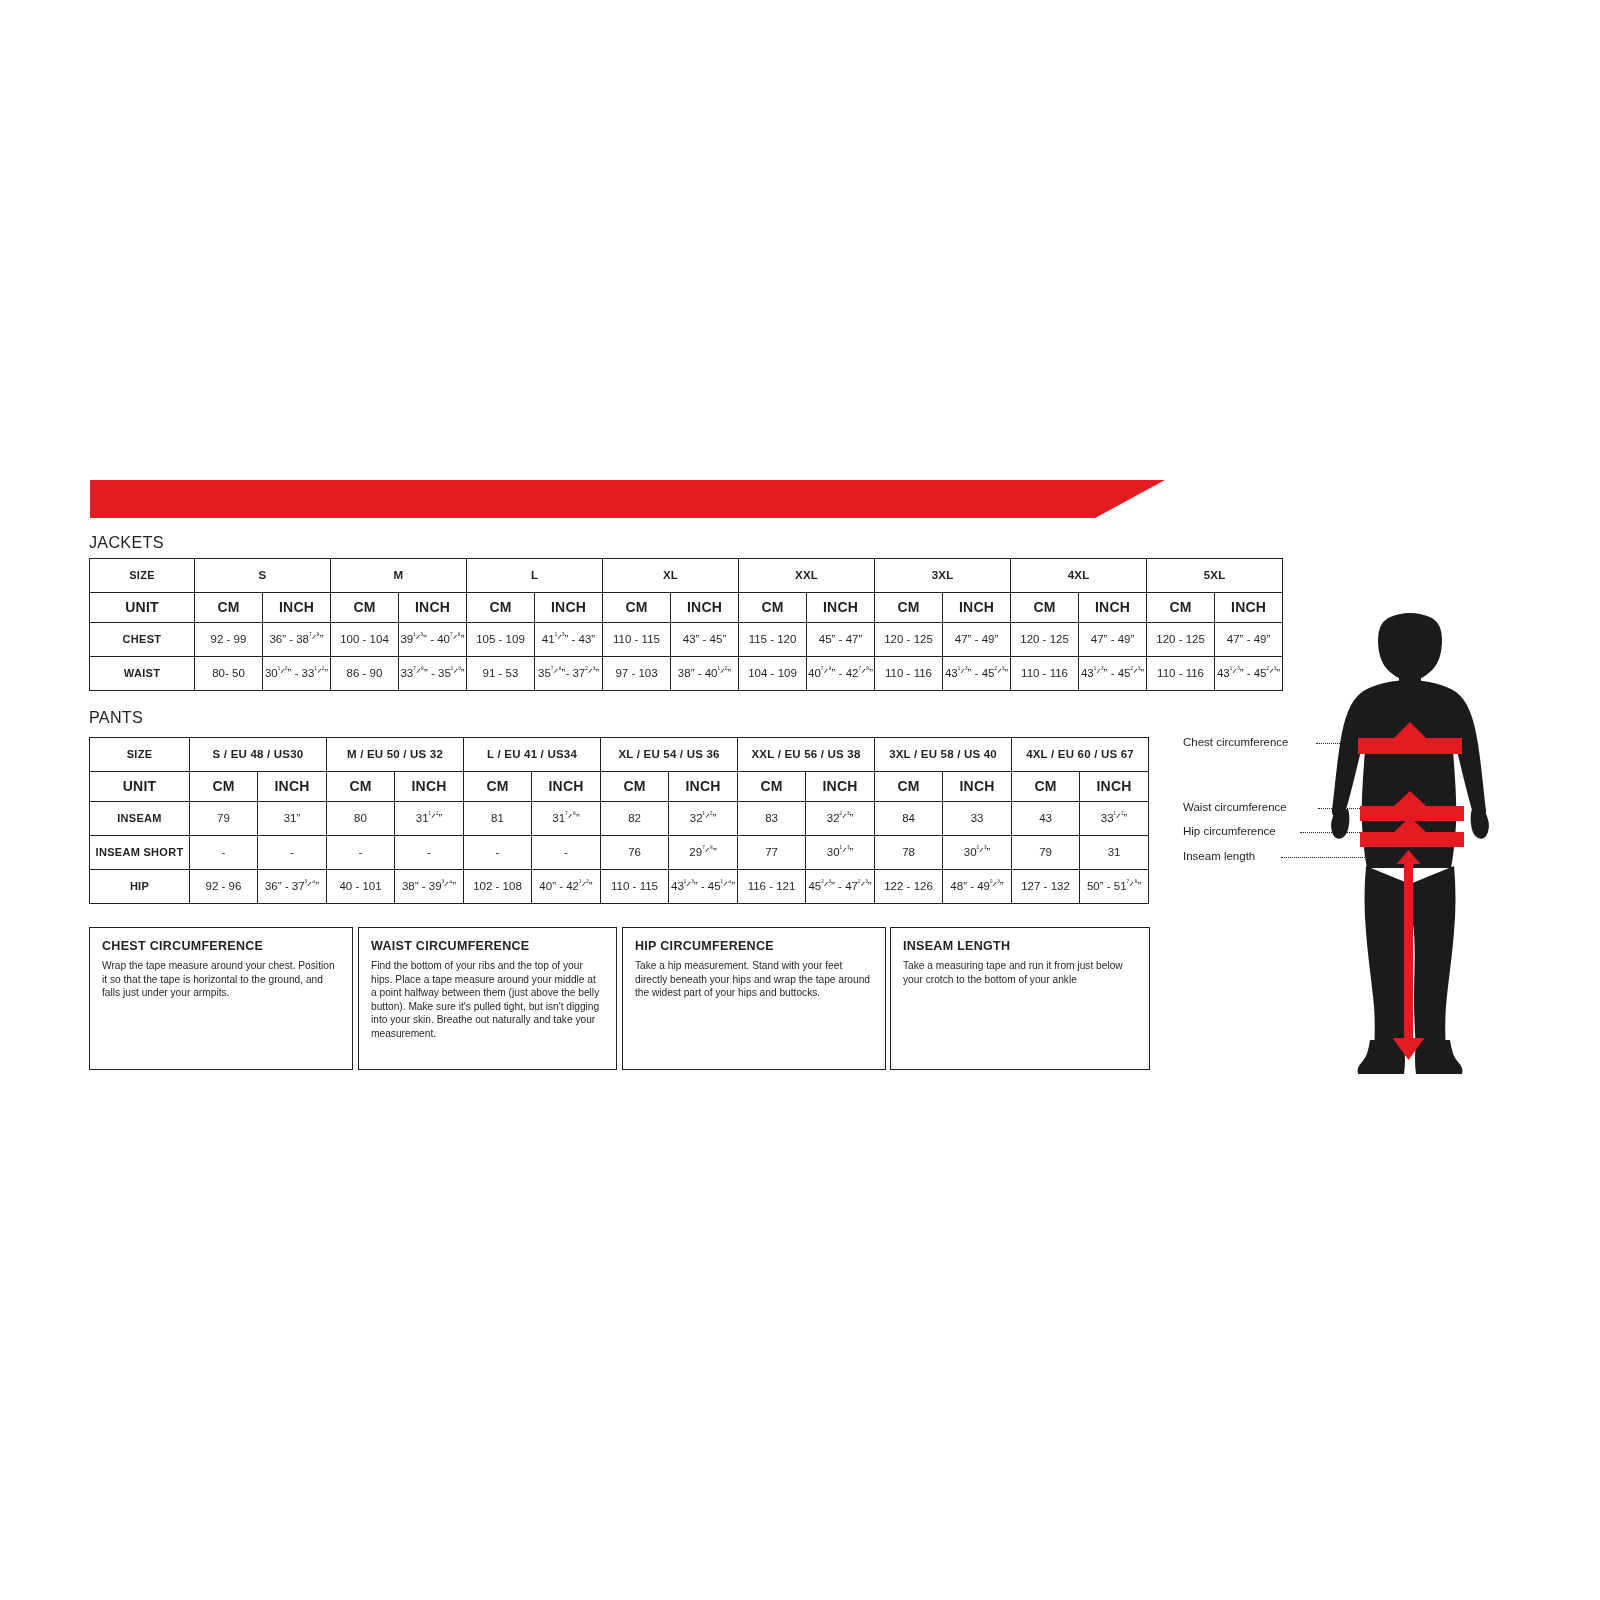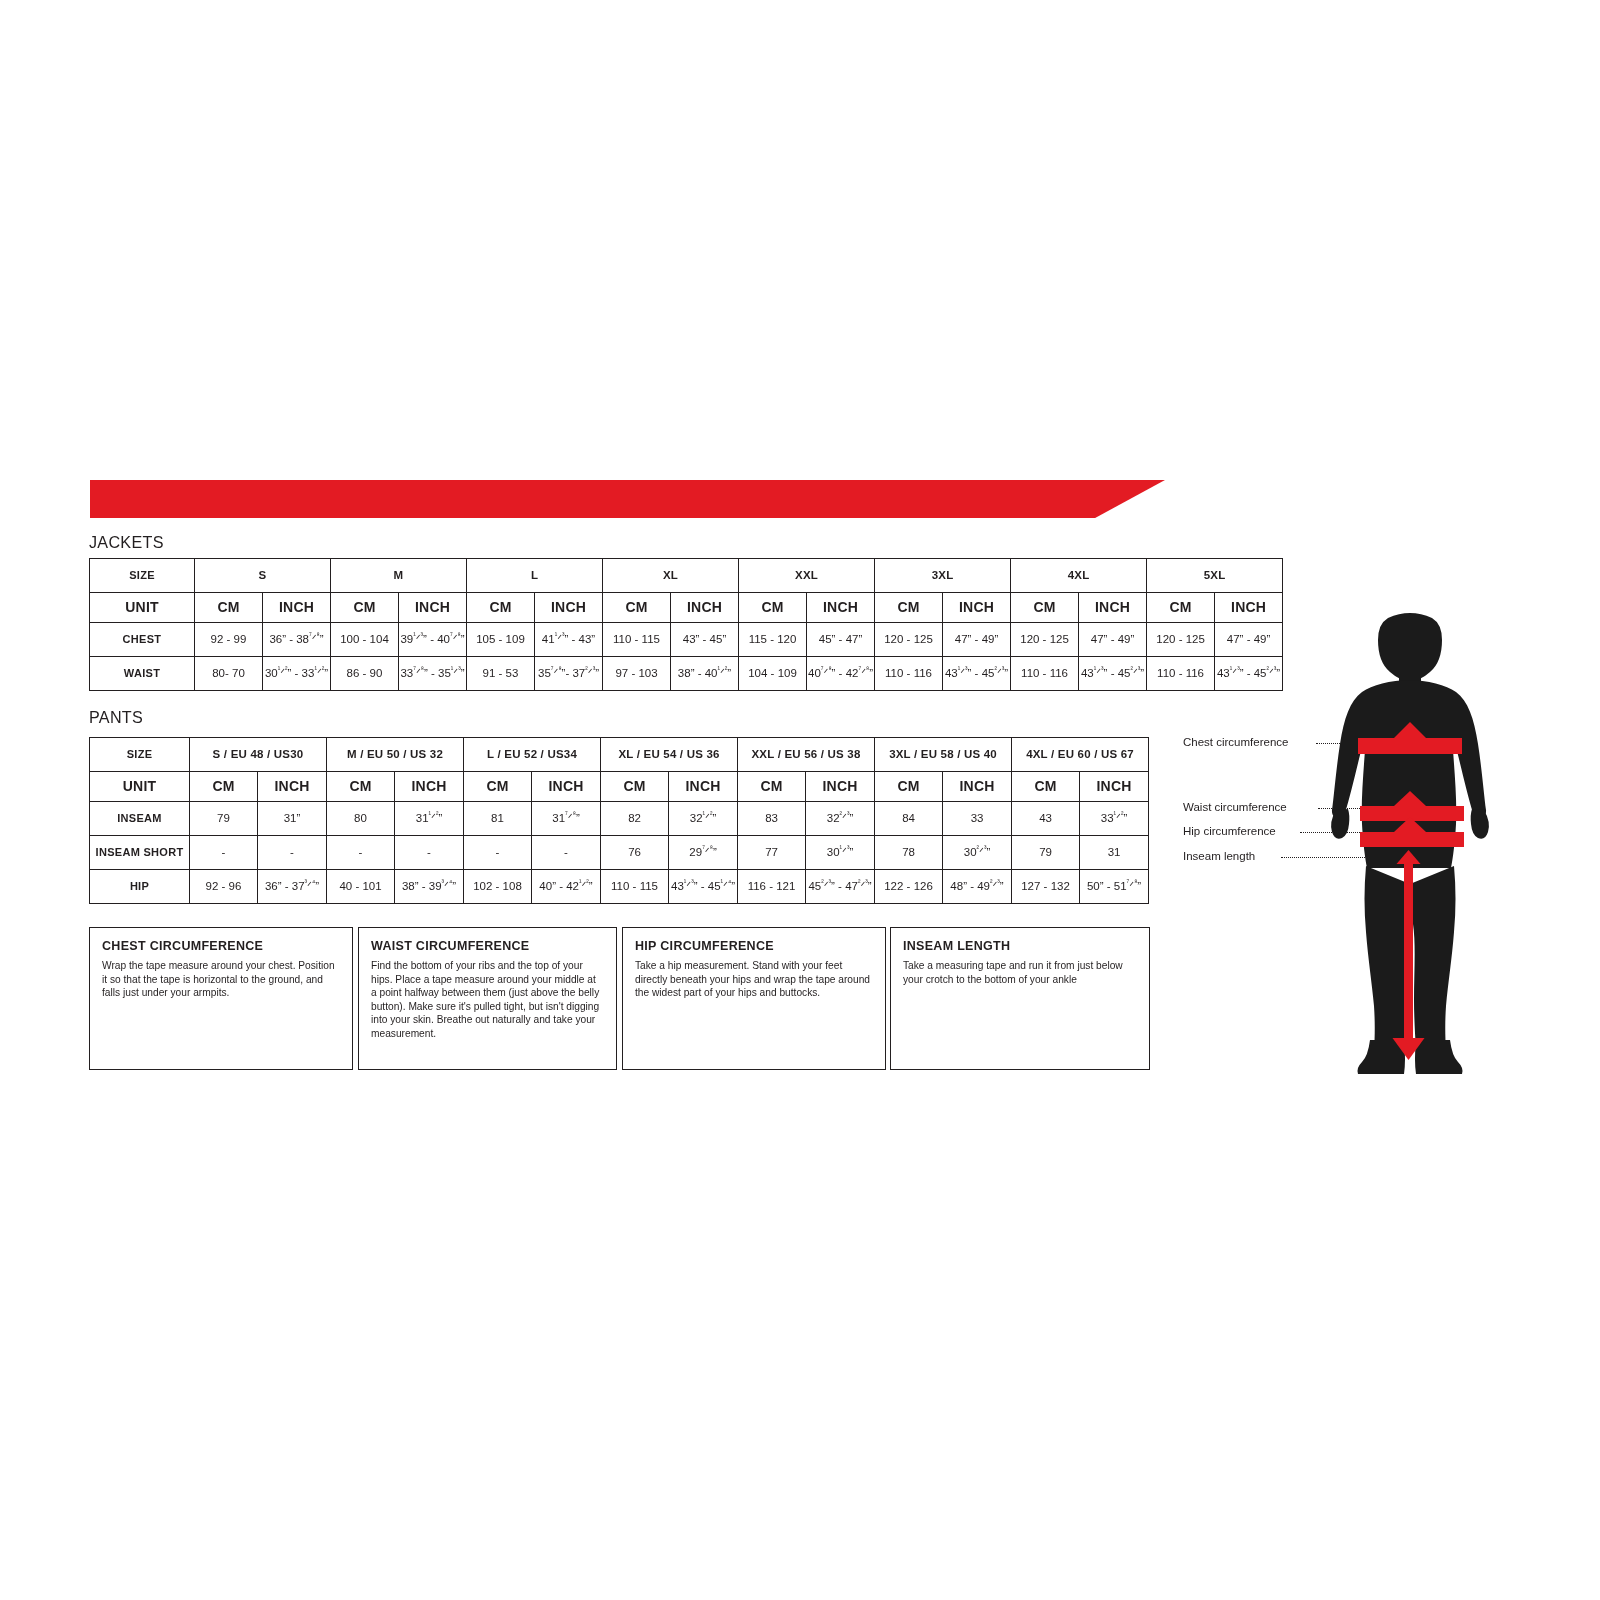--- a/index.html
+++ b/index.html
@@ -228,21 +228,21 @@
           <td>45” - 47”</td>
           <td>120 - 125</td>
           <td>47” - 49”</td>
           <td>120 - 125</td>
           <td>47” - 49”</td>
           <td>120 - 125</td>
           <td>47” - 49”</td>
         </tr>
         <tr>
           <td class="label">WAIST</td>
-          <td>80- 70</td>
+          <td>80- 50</td>
           <td>30<sup>¹</sup>ᐟ<sup>²</sup>” - 33<sup>¹</sup>ᐟ<sup>²</sup>”</td>
           <td>86 - 90</td>
           <td>33<sup>⁷</sup>ᐟ<sup>⁸</sup>” - 35<sup>¹</sup>ᐟ<sup>³</sup>”</td>
           <td>91 - 53</td>
           <td>35<sup>⁷</sup>ᐟ<sup>⁸</sup>”- 37<sup>²</sup>ᐟ<sup>³</sup>”</td>
           <td>97 - 103</td>
           <td>38” - 40<sup>¹</sup>ᐟ<sup>²</sup>”</td>
           <td>104 - 109</td>
           <td>40<sup>⁷</sup>ᐟ<sup>⁸</sup>” - 42<sup>⁷</sup>ᐟ<sup>⁸</sup>”</td>
           <td>110 - 116</td>
@@ -271,21 +271,21 @@
       <col style="width:68px">
         <col style="width:69px">
       <col style="width:68px">
         <col style="width:69px">
     </colgroup>
     <tbody id="pants-body">
         <tr>
           <td class="label">SIZE</td>
           <td class="group" colspan="2">S / EU 48 / US30</td>
           <td class="group" colspan="2">M / EU 50 / US 32</td>
-          <td class="group" colspan="2">L / EU 52 / US34</td>
+          <td class="group" colspan="2">L / EU 41 / US34</td>
           <td class="group" colspan="2">XL / EU 54 / US 36</td>
           <td class="group" colspan="2">XXL / EU 56 / US 38</td>
           <td class="group" colspan="2">3XL / EU 58 / US 40</td>
           <td class="group" colspan="2">4XL / EU 60 / US 67</td>
         </tr>
         <tr>
           <td class="label unit">UNIT</td>
           <td class="unit">CM</td>
           <td class="unit">INCH</td>
           <td class="unit">CM</td>

